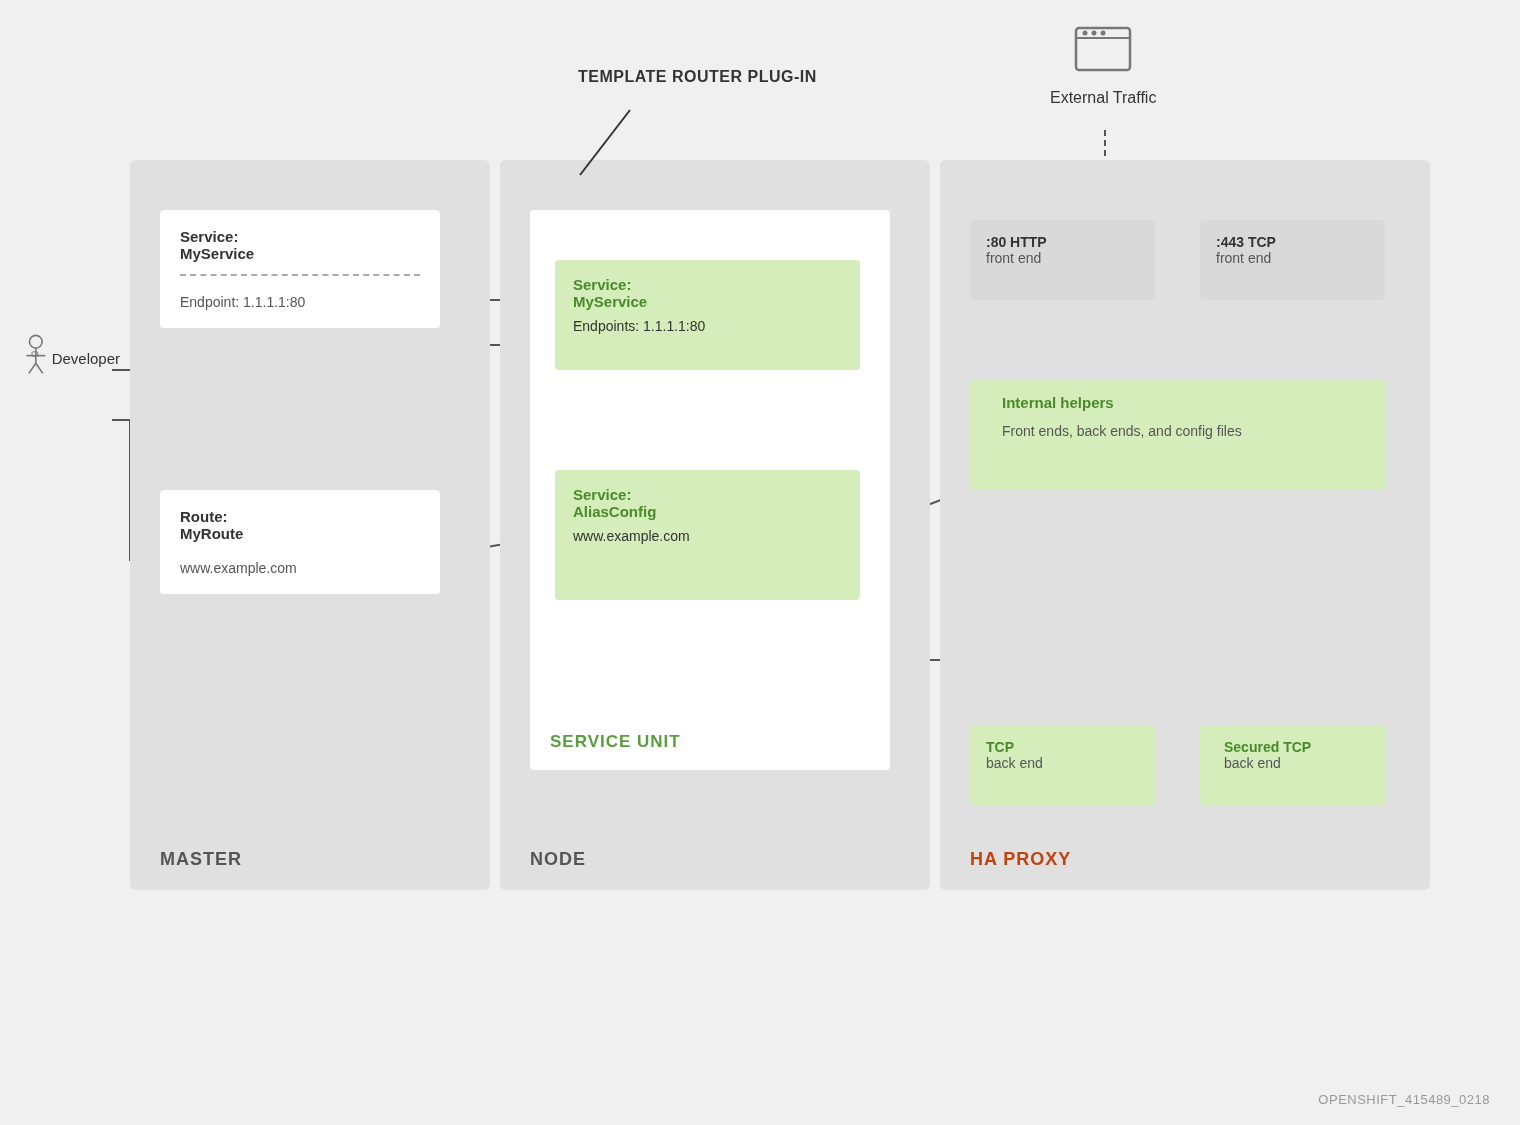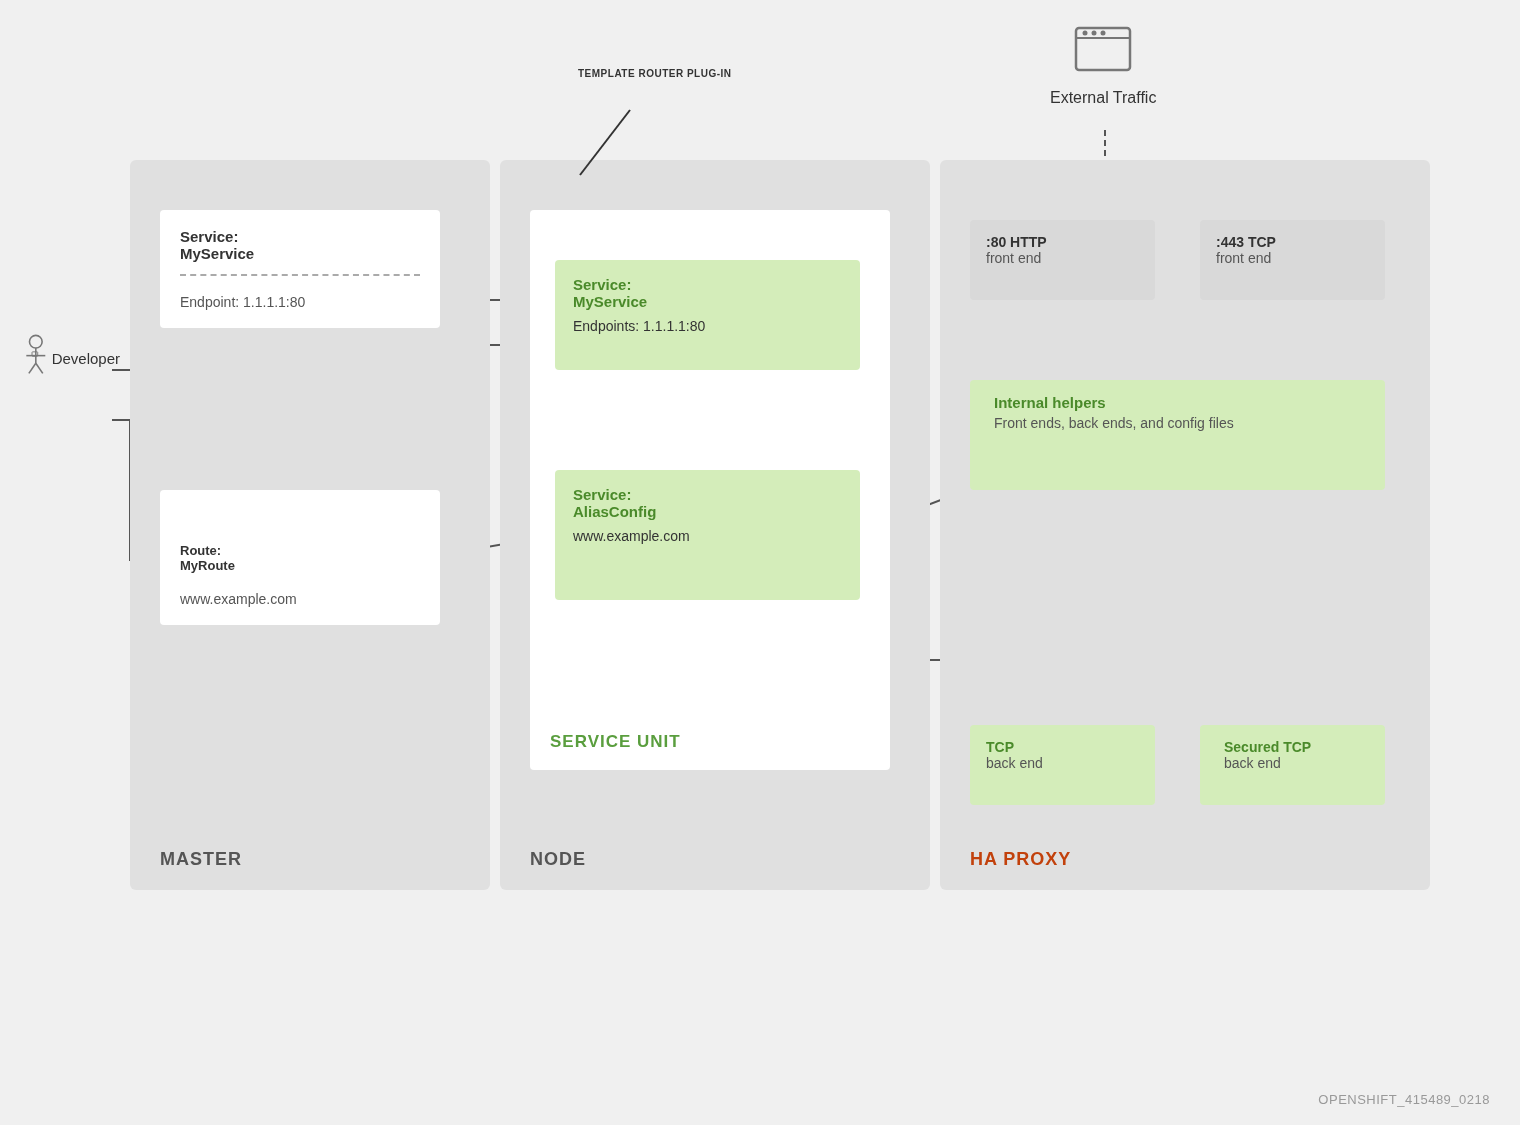--- a/index.html
+++ b/index.html
@@ -84,24 +84,23 @@
     .route-card {
       position: absolute;
       top: 330px;
       left: 30px;
       width: 280px;
       background: #fff;
       border-radius: 4px;
       padding: 18px 20px 18px 20px;
     }
     .route-card-title {
-      font-size: 13px;
-      font-weight: 700;
-      color: #333;
-      margin-top: 35px;
+      font-size: 15px;
+      font-weight: 700;
+      color: #333;
     }
     .route-card-url {
       font-size: 14px;
       color: #555;
       margin-top: 18px;
     }
 
     
     .node-box {
       position: absolute;
@@ -228,31 +227,31 @@
 
     
     .internal-helpers {
       position: absolute;
       top: 220px;
       left: 30px;
       width: 415px;
       height: 110px;
       background: #d4edba;
       border-radius: 4px;
-      padding: 14px 24px;
+      padding: 14px 32px;
     }
     .internal-helpers-title {
       font-size: 15px;
       font-weight: 700;
       color: #4a8a2a;
     }
     .internal-helpers-sub {
       font-size: 14px;
       color: #555;
-      margin-top: 4px;
+      margin-top: 12px;
     }
 
     
     .myservicehttp-backend {
       position: absolute;
       top: 400px;
       left: 30px;
       width: 415px;
       height: 100px;
       background: #d4edba;
@@ -318,21 +317,21 @@
       font-size: 16px;
       color: #333;
       margin-top: 14px;
     }
 
     
     .template-router-label {
       position: absolute;
       top: 68px;
       left: 578px;
-      font-size: 10px;
+      font-size: 16px;
       font-weight: 700;
       color: #333;
       letter-spacing: 0.5px;
       text-transform: uppercase;
     }
 
     
     .arrows-svg {
       position: absolute;
       top: 0;

